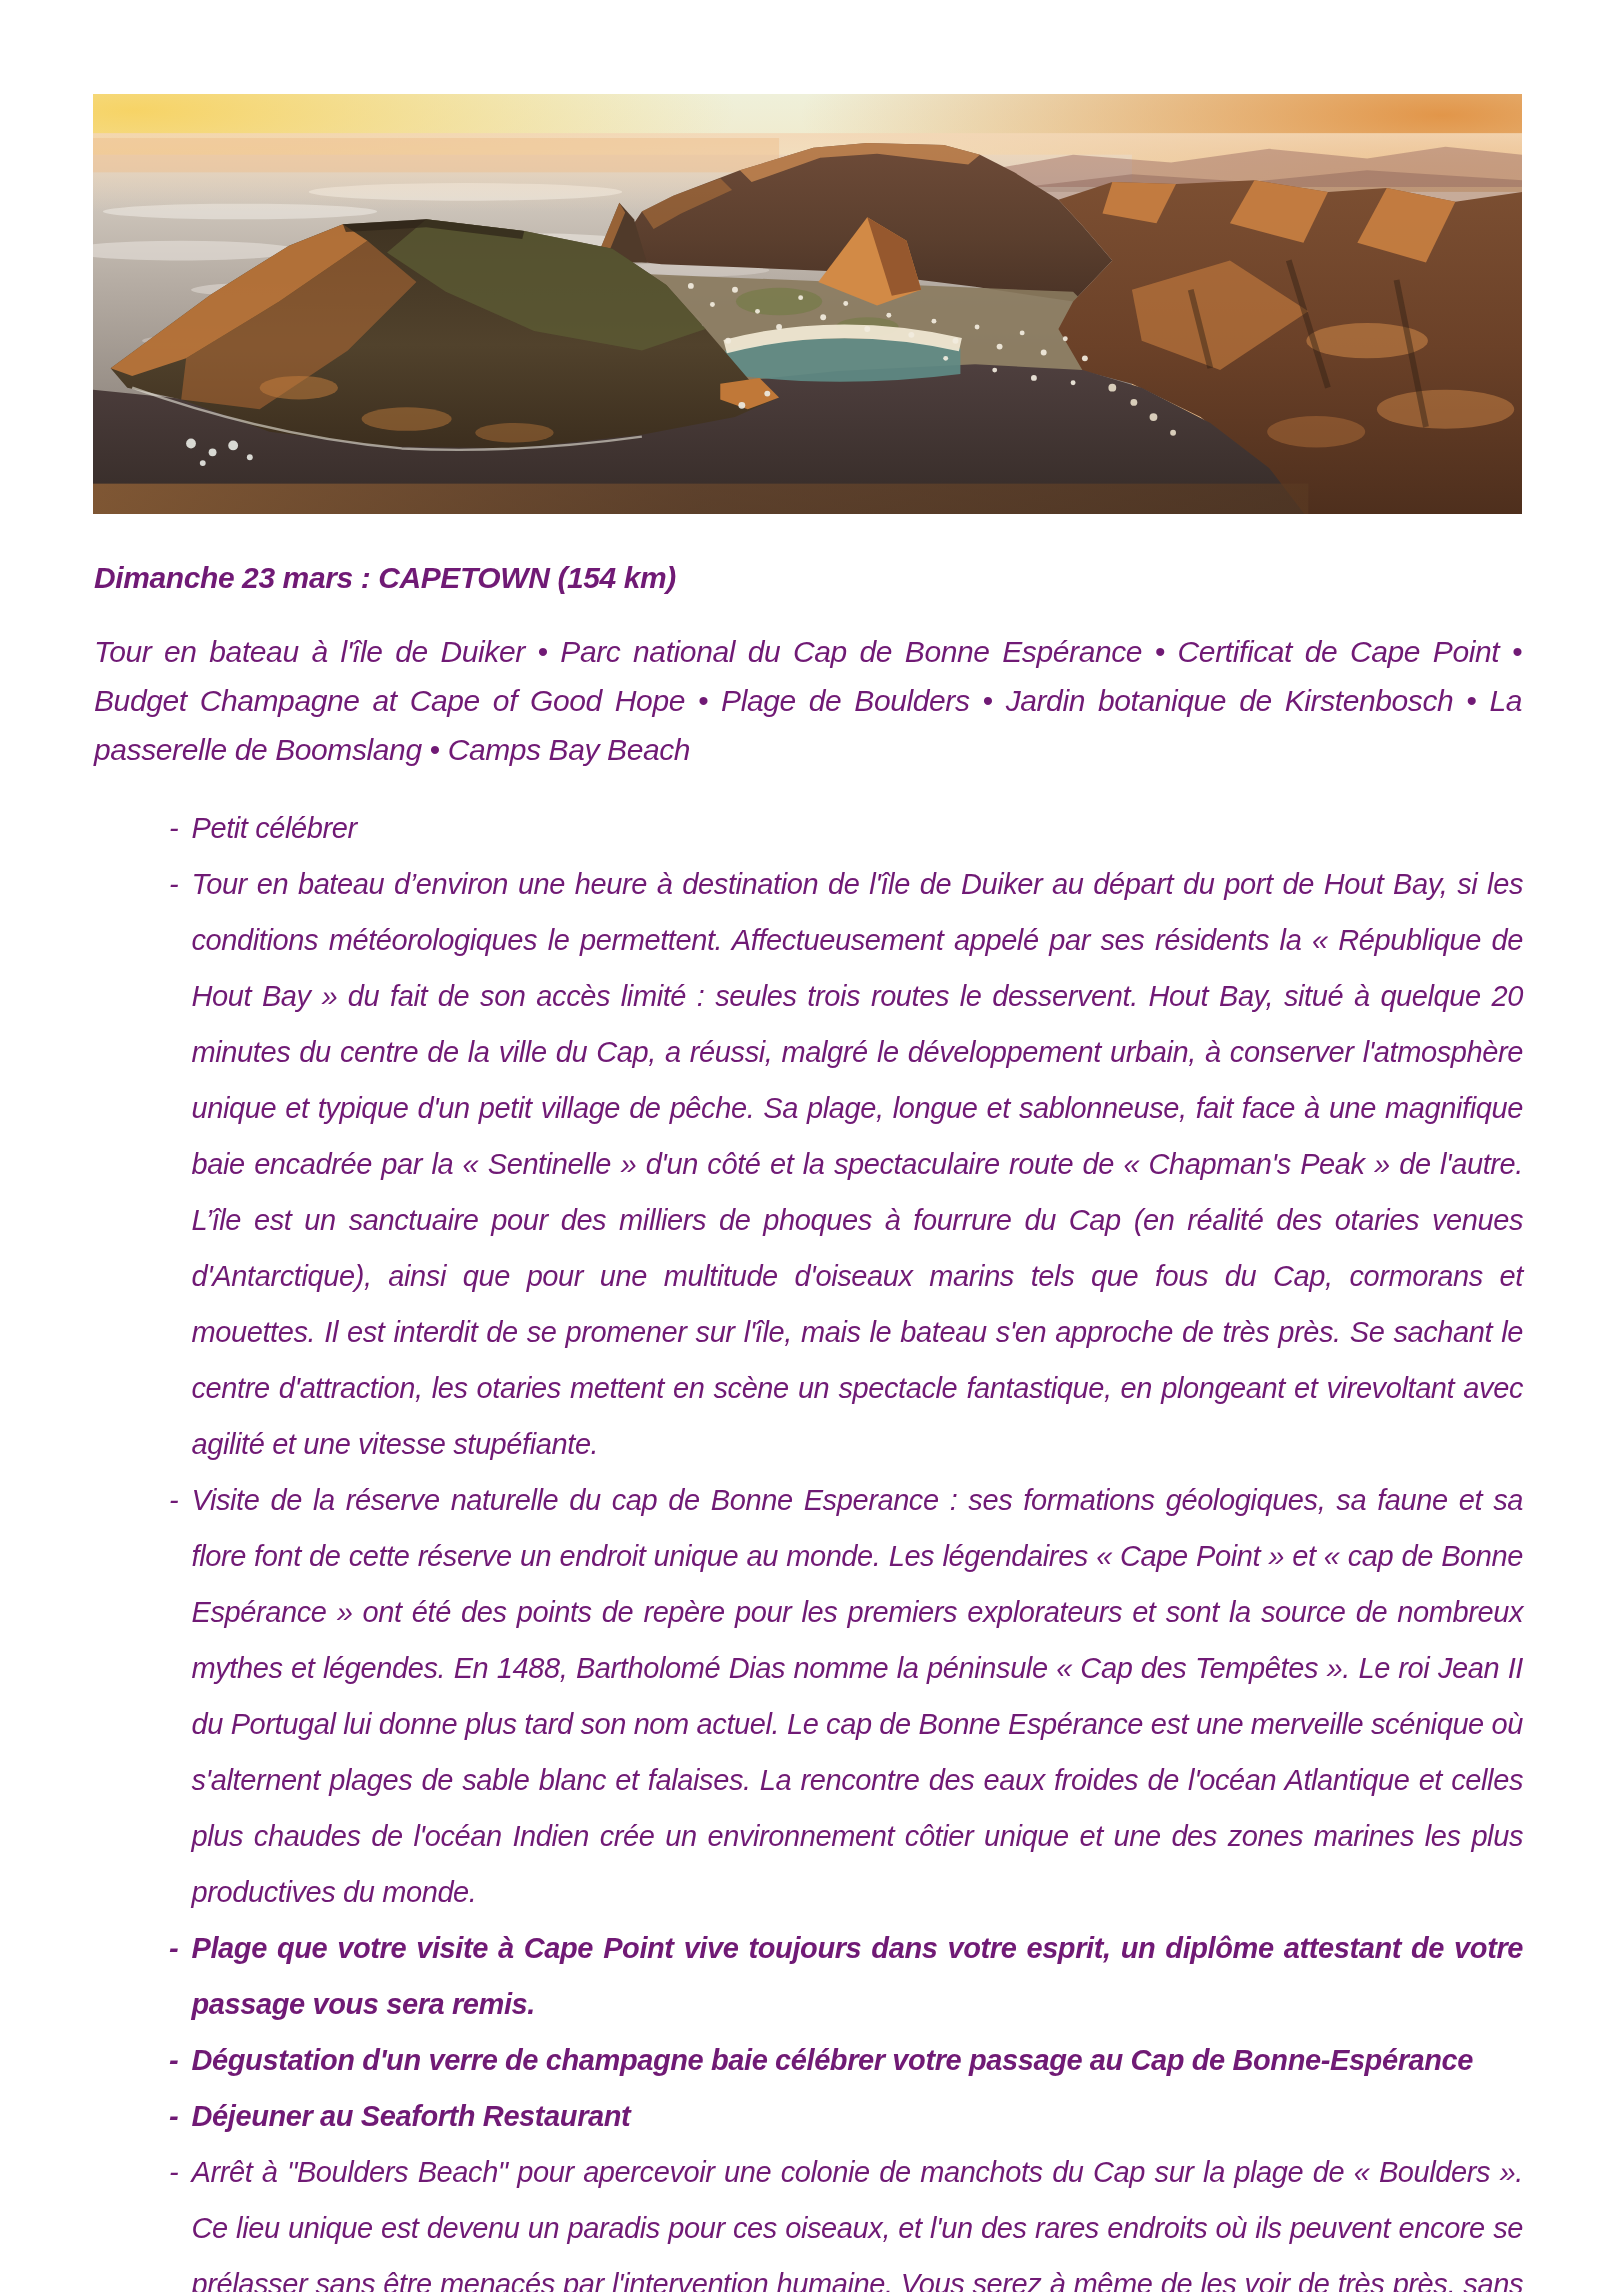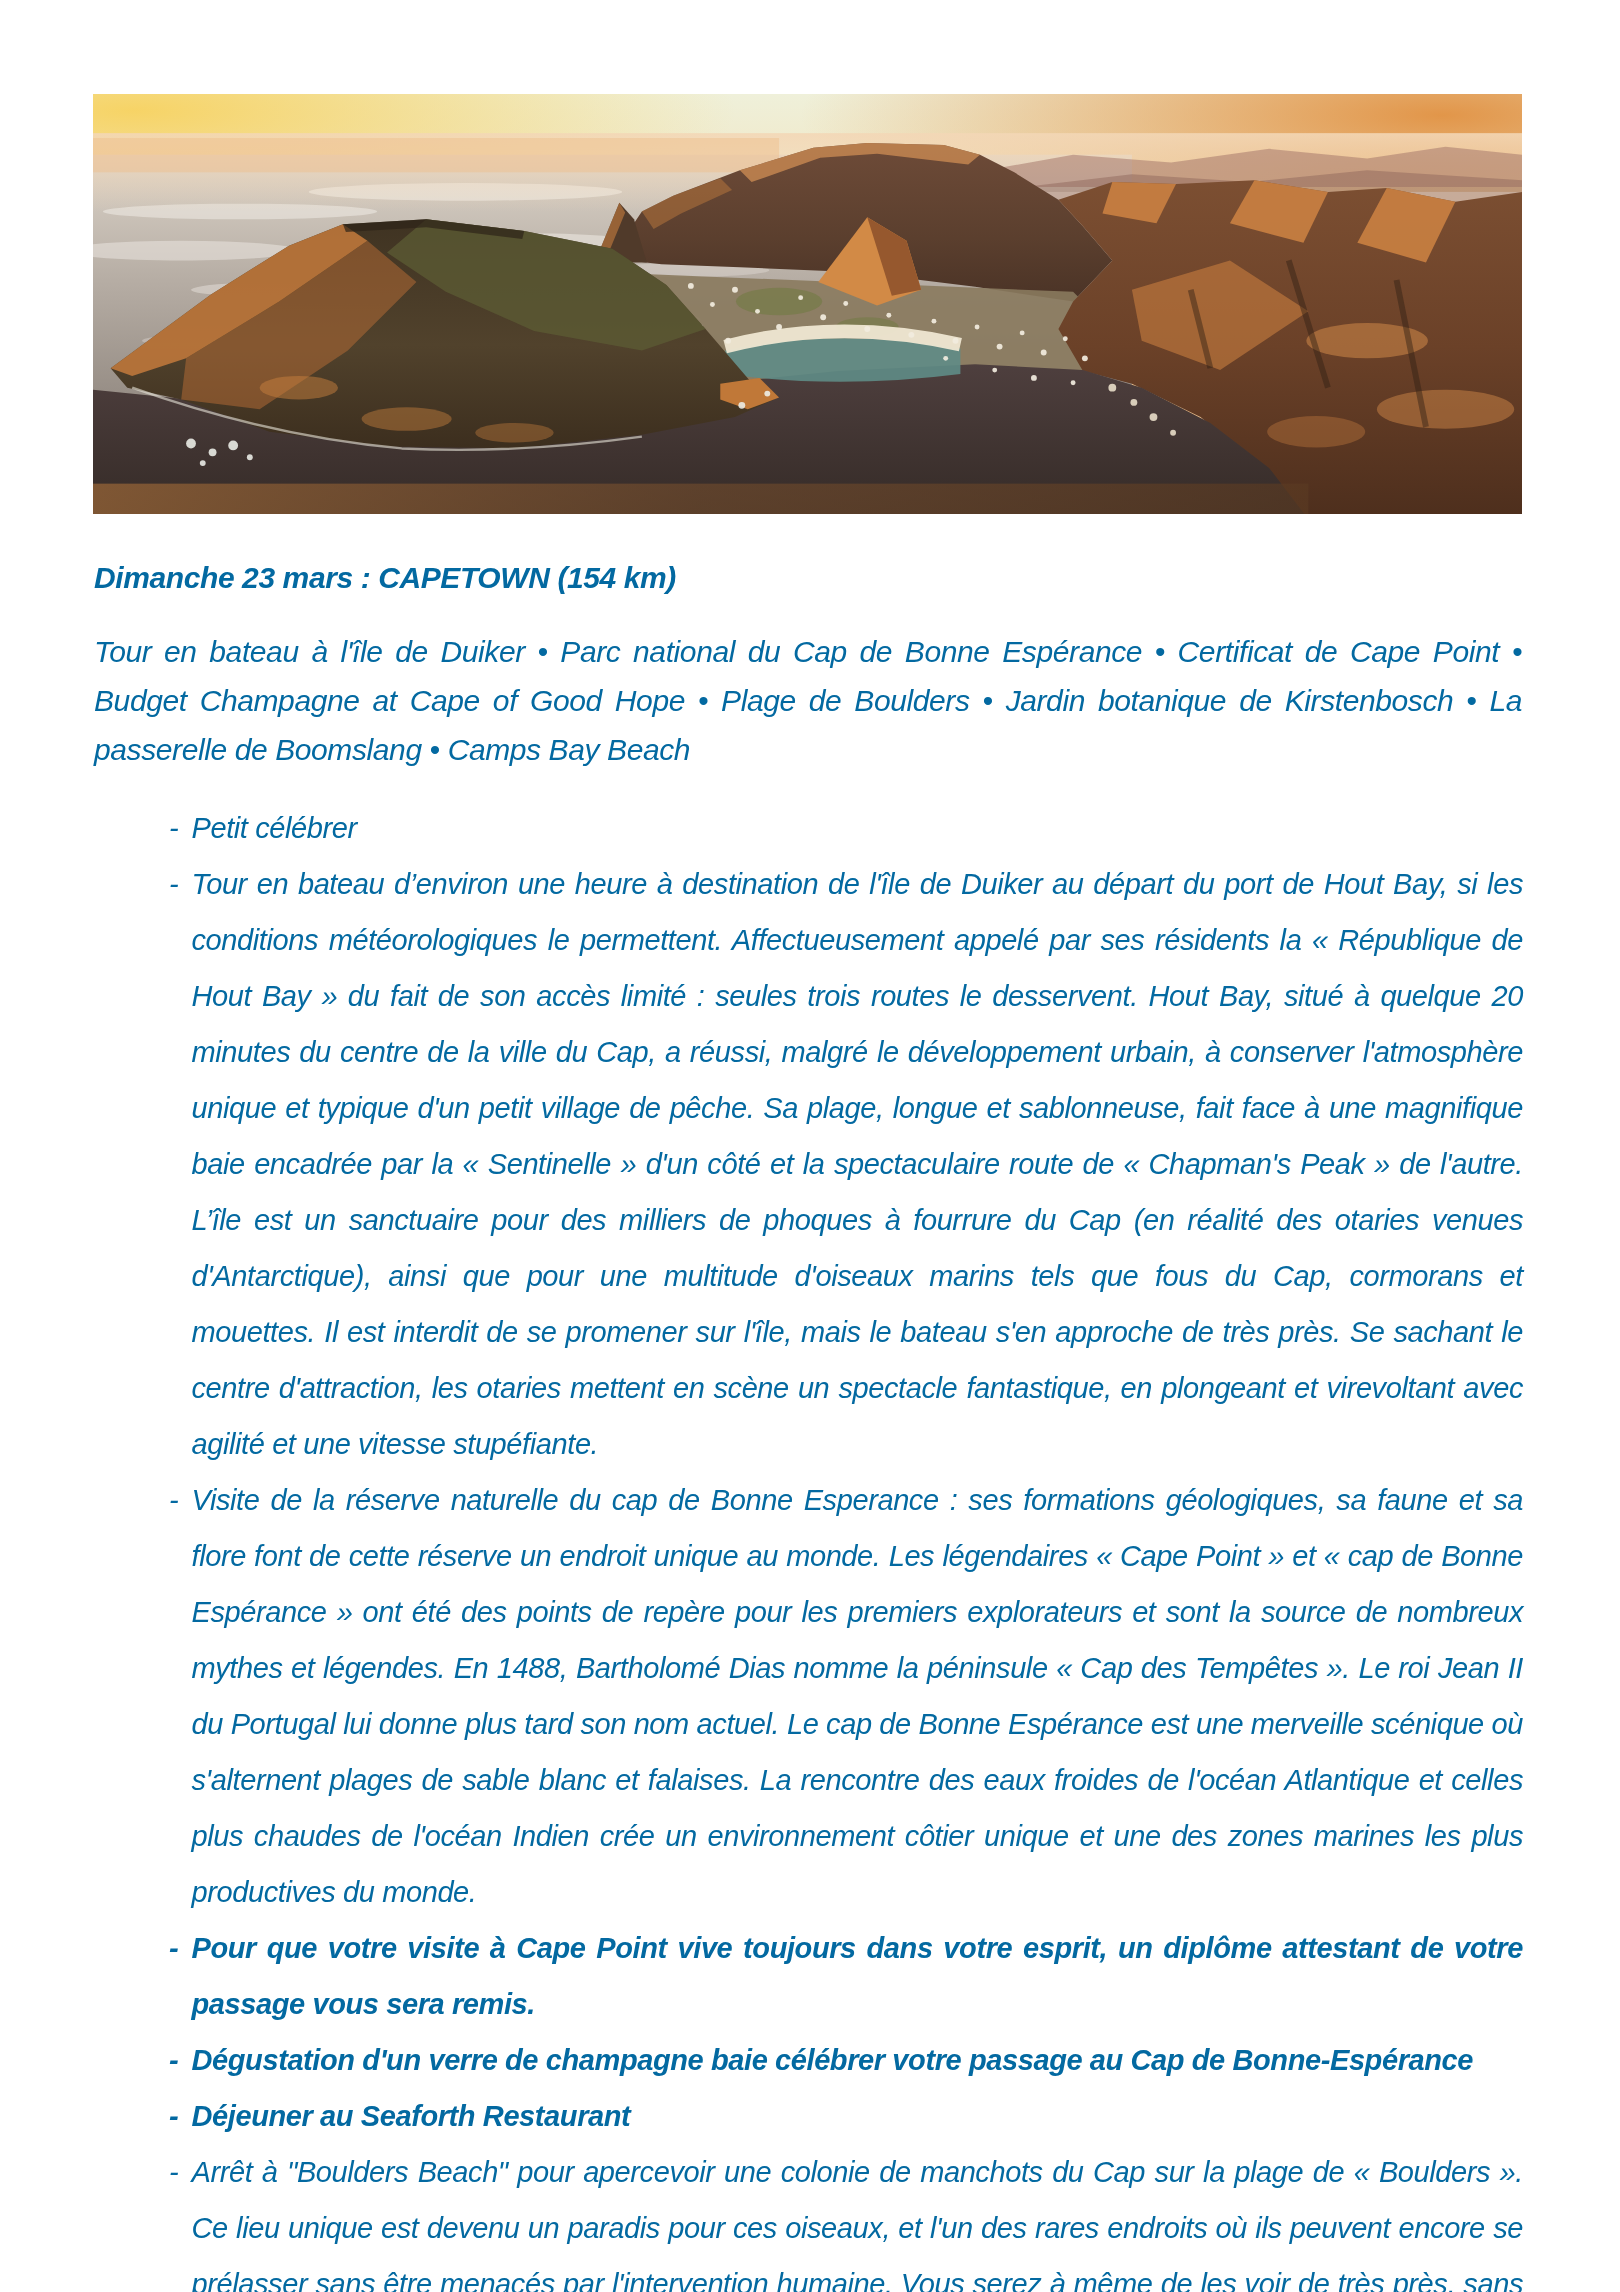--- a/index.html
+++ b/index.html
@@ -1,18 +1,18 @@
 <!DOCTYPE html>
 <html><head>
 <meta charset="utf-8">
 <style>
   html,body { margin:0; padding:0; background:#ffffff; }
   .page {
     position:relative; width:1620px; height:2293px; overflow:hidden;
-    background:#ffffff; color:#0369a1;
+    background:#ffffff; color:#701a75;
     font-family:"Liberation Sans", sans-serif; font-style:italic;
     letter-spacing:-0.4px;
   }
   .photo {
     position:absolute; left:93px; top:94px; width:1429px; height:420px; margin:0;
   }
   .photo svg { display:block; width:100%; height:100%; }
   .doc-heading {
     position:absolute; left:94px; top:561px; margin:0;
     font-size:30px; font-weight:bold; font-style:italic; white-space:nowrap;
@@ -232,21 +232,21 @@
     <div class="item">
       <span class="dash">-</span>
       <span class="txt">Tour en bateau d’environ une heure à destination de l'île de Duiker au départ du port de Hout Bay, si les conditions météorologiques le permettent. Affectueusement appelé par ses résidents la « République de Hout Bay » du fait de son accès limité : seules trois routes le desservent. Hout Bay, situé à quelque 20 minutes du centre de la ville du Cap, a réussi, malgré le développement urbain, à conserver l'atmosphère unique et typique d'un petit village de pêche. Sa plage, longue et sablonneuse, fait face à une magnifique baie encadrée par la « Sentinelle » d'un côté et la spectaculaire route de « Chapman's Peak » de l'autre. L’île est un sanctuaire pour des milliers de phoques à fourrure du Cap (en réalité des otaries venues d'Antarctique), ainsi que pour une multitude d'oiseaux marins tels que fous du Cap, cormorans et mouettes. Il est interdit de se promener sur l'île, mais le bateau s'en approche de très près. Se sachant le centre d'attraction, les otaries mettent en scène un spectacle fantastique, en plongeant et virevoltant avec agilité et une vitesse stupéfiante.</span>
     </div>
     <div class="item">
       <span class="dash">-</span>
       <span class="txt">Visite de la réserve naturelle du cap de Bonne Esperance : ses formations géologiques, sa faune et sa flore font de cette réserve un endroit unique au monde. Les légendaires « Cape Point » et « cap de Bonne Espérance » ont été des points de repère pour les premiers explorateurs et sont la source de nombreux mythes et légendes. En 1488, Bartholomé Dias nomme la péninsule « Cap des Tempêtes ». Le roi Jean II du Portugal lui donne plus tard son nom actuel. Le cap de Bonne Espérance est une merveille scénique où s'alternent plages de sable blanc et falaises. La rencontre des eaux froides de l'océan Atlantique et celles plus chaudes de l'océan Indien crée un environnement côtier unique et une des zones marines les plus productives du monde.</span>
     </div>
     <div class="item bold">
       <span class="dash">-</span>
-      <span class="txt">Pour que votre visite à Cape Point vive toujours dans votre esprit, un diplôme attestant de votre passage vous sera remis.</span>
+      <span class="txt">Plage que votre visite à Cape Point vive toujours dans votre esprit, un diplôme attestant de votre passage vous sera remis.</span>
     </div>
     <div class="item bold">
       <span class="dash">-</span>
       <span class="txt">Dégustation d'un verre de champagne baie célébrer votre passage au Cap de Bonne-Espérance</span>
     </div>
     <div class="item bold">
       <span class="dash">-</span>
       <span class="txt">Déjeuner au Seaforth Restaurant</span>
     </div>
     <div class="item">

